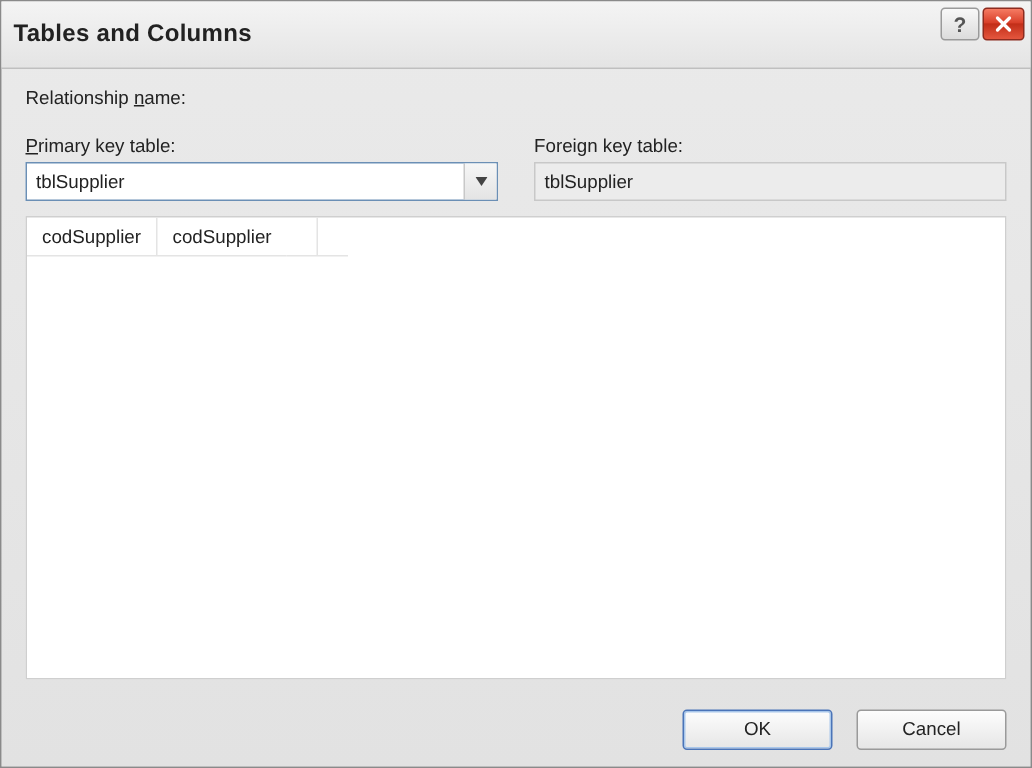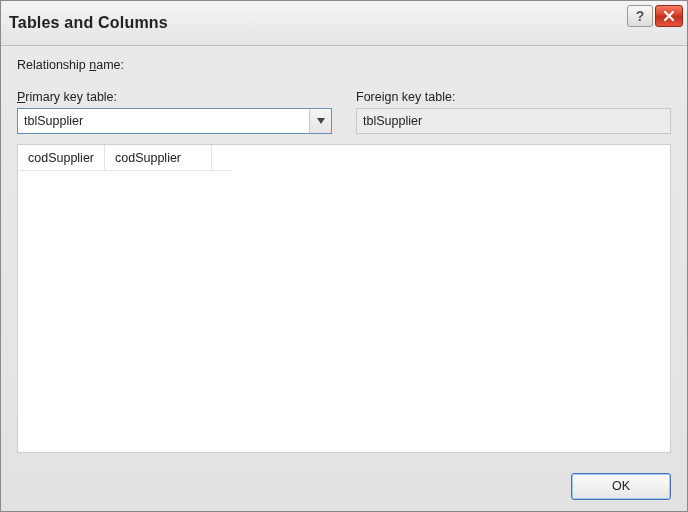--- a/index.html
+++ b/index.html
@@ -224,15 +224,16 @@
         <div class="grid-cell"></div>
         <div class="grid-cell"></div>
       </div>
       <div class="grid-fill"></div>
     </div>
 
   </div>
 
   <div class="button-row">
     <button class="dlg-btn default">OK</button>
+    <button class="dlg-btn">Cancel</button>
   </div>
 
 </div>
 
 </body></html>

